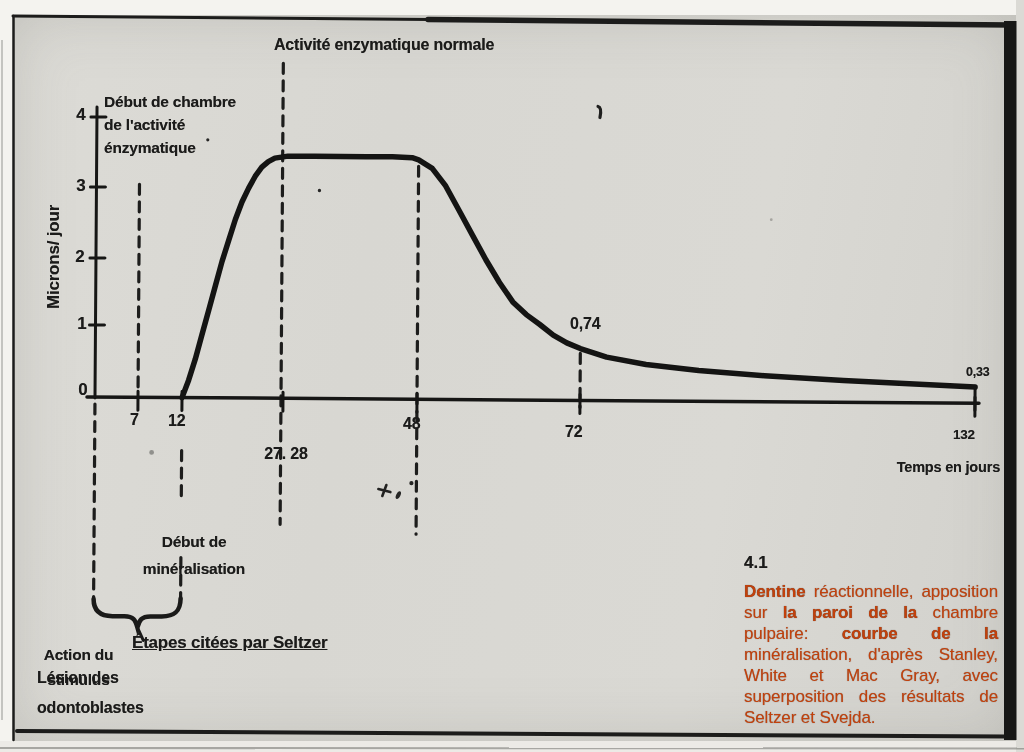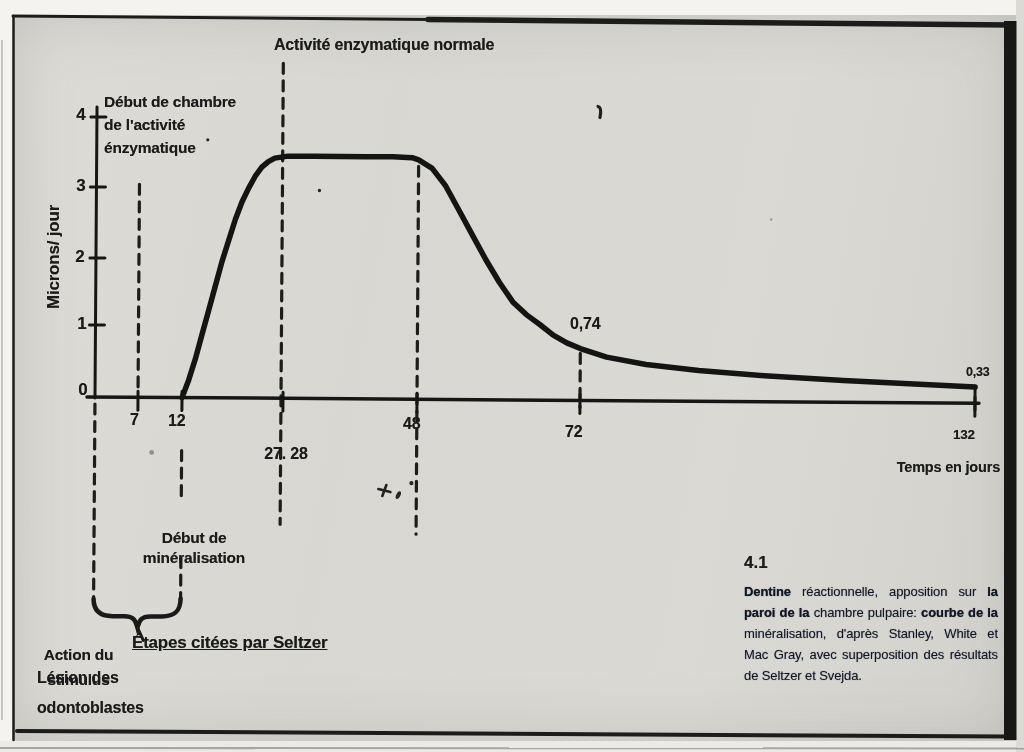--- a/index.html
+++ b/index.html
@@ -31,32 +31,32 @@
   #y4{left:73px;top:105px;} #y3{left:73px;top:176px;} #y2{left:72px;top:247px;}
   #y1{left:74px;top:314px;} #y0{left:75px;top:380px;}
   .xtick{font-size:16px;}
   #t7{left:130px;top:411px;} #t12{left:168px;top:412px;}
   #t2728{left:255px;top:413px;width:62px;} #t48{left:403px;top:415px;}
   #t72{left:565px;top:423px;} #t132{left:953px;top:427px;font-size:13.5px;}
   #xlab{left:858px;top:459px;width:142px;font-size:14.5px;}
   
   #enznorm{left:274px;top:36px;font-size:16px;}
   #enzrestart{left:104px;top:90px;font-size:15.5px;line-height:23px;}
-  #minstart{left:118px;top:496px;width:152px;font-size:15.5px;line-height:20px;}
+  #minstart{left:118px;top:496px;width:152px;font-size:15.5px;line-height:27px;}
   #dentmax{left:250px;top:533px;width:205px;font-size:15.5px;line-height:29px;}
   #seltzer{left:132px;top:633px;font-size:17px;text-decoration:underline;}
   #stimulus{left:41px;top:610px;width:75px;font-size:15.5px;line-height:25px;}
   #lesion{left:37px;top:663px;font-size:16px;line-height:30px;}
   #v074{left:570px;top:315px;font-size:16px;}
   #v023{left:966px;top:365px;font-size:12.5px;}
   
   #fignum{left:744px;top:553px;font-size:17px;letter-spacing:0;}
   #figcap{
     position:absolute;z-index:3;left:744px;top:581px;width:254px;
-    font-size:13px;line-height:21px;text-align:justify;color:#0f172a;
+    font-size:17px;line-height:21px;text-align:justify;color:#c2410c;
     font-weight:400;letter-spacing:-.1px;
     text-shadow:0 0 1px rgba(30,30,30,.45);
   }
   #figcap b{font-weight:700;text-shadow:0 0 .8px rgba(20,20,20,.8);}
 </style>
 </head>
 <body>
 
 <div id="stage">
   <div id="paper"></div>

